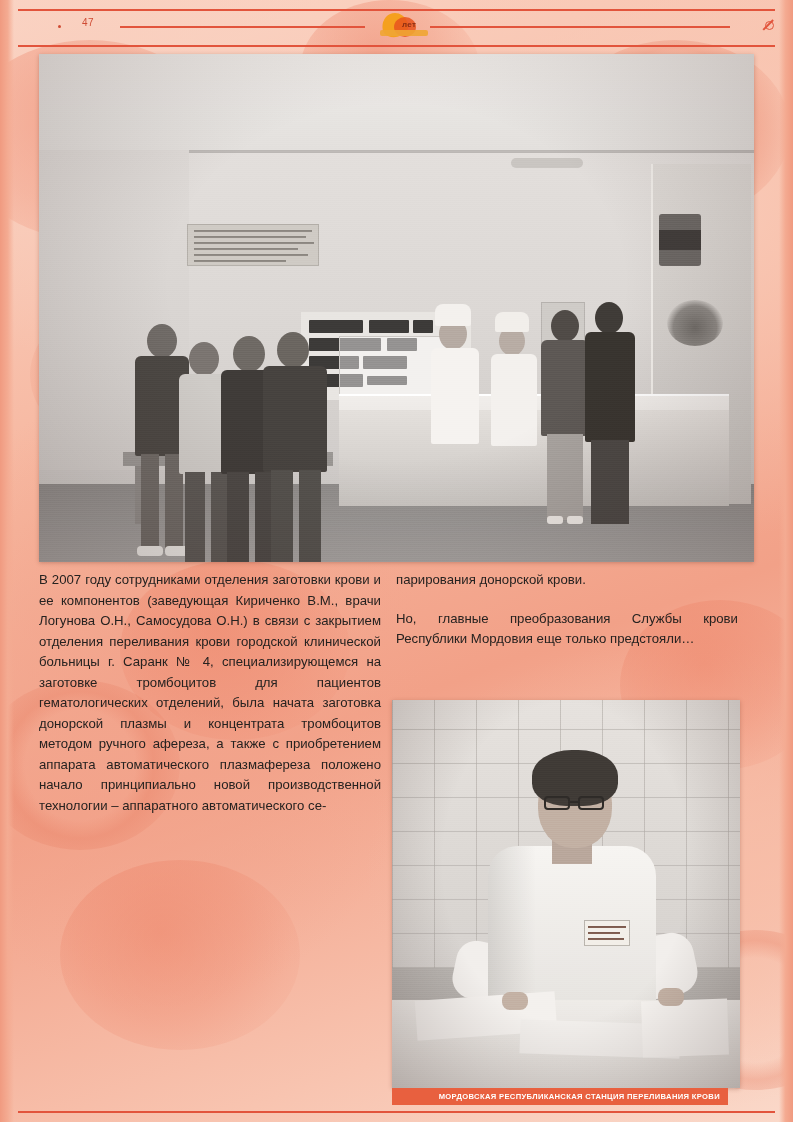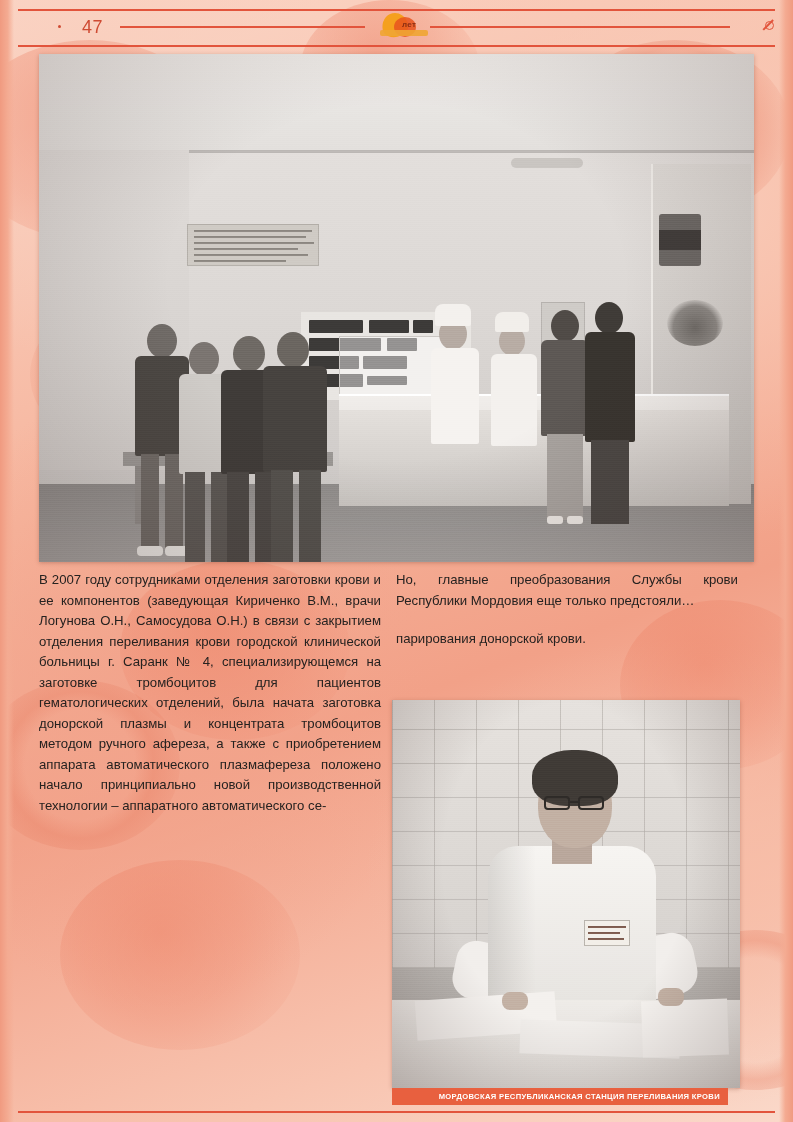--- a/index.html
+++ b/index.html
@@ -33,21 +33,21 @@
   
   .edge-left { position:absolute; left:0; top:0; width:14px; height:100%;
     background:linear-gradient(90deg,#f09a80 0%, #f4ab92 55%, rgba(244,171,146,0) 100%); }
   .edge-right { position:absolute; right:0; top:0; width:14px; height:100%;
     background:linear-gradient(270deg,#f09a80 0%, #f4ab92 55%, rgba(244,171,146,0) 100%); }
   .top-rule { position:absolute; left:18px; right:18px; top:9px; height:2px; background:#e2543c; }
   .top-rule2 { position:absolute; left:18px; right:18px; top:45px; height:1.5px; background:#e2543c; }
   .hdr-rule-left { position:absolute; left:120px; top:26px; width:245px; height:1.6px; background:#e2543c; }
   .hdr-rule-right { position:absolute; left:430px; top:26px; width:300px; height:1.6px; background:#e2543c; }
 
-  .folio { position:absolute; left:82px; top:17px; font-size:18px; color:#cf4b33; letter-spacing:.5px; }
+  .folio { position:absolute; left:82px; top:17px; font-size:10px; color:#cf4b33; letter-spacing:.5px; }
   .folio-dot { position:absolute; left:58px; top:25px; width:3px; height:3px; border-radius:50%; background:#cf4b33; }
   .corner-tr { position:absolute; right:18px; top:18px; width:14px; height:14px; }
   .corner-tr:before{content:"";position:absolute;left:0;top:6px;width:14px;height:1.5px;background:#e2543c;transform:rotate(-45deg);}
   .corner-tr:after{content:"";position:absolute;left:4px;top:3px;width:7px;height:7px;border:1.4px solid #e2543c;border-radius:50%;}
 
   
   .logo {
     position:absolute; left:376px; top:11px; width:56px; height:28px;
   }
   .logo .drop {
@@ -303,22 +303,22 @@
 
   <div class="p1 noise"></div>
   <div class="p1 vig"></div>
 </div>
 
 <div class="col col-left">
   <p>В 2007 году сотрудниками отделения заготовки крови и ее компонентов (заведующая Кириченко В.М., врачи  Логунова О.Н., Самосудова О.Н.)  в связи с закрытием отделения  переливания  крови  городской клинической  больницы  г. Саранк   № 4, специализирующемся на заготовке тромбоцитов для пациентов гематологических отделений,  была  начата  заготовка  донорской  плазмы  и  концентрата  тромбоцитов методом ручного афереза,  а  также с приобретением   аппарата   автоматического плазмафереза  положено начало принципиально  новой производственной технологии – аппаратного автоматического се-</p>
 </div>
 
 <div class="col col-right">
+  <p>парирования донорской крови.</p>
   <p>Но,  главные  преобразования  Службы крови Республики Мордовия  еще только предстояли…</p>
-  <p>парирования донорской крови.</p>
 </div>
 
 <div class="photo2">
   <div class="p2 tilewall"></div>
   <div class="p2 lower"></div>
   <div class="p2 armL"></div>
   <div class="p2 armR"></div>
   <div class="p2 coat"></div>
   <div class="p2 coatshadow"></div>
   <div class="p2 badge">

